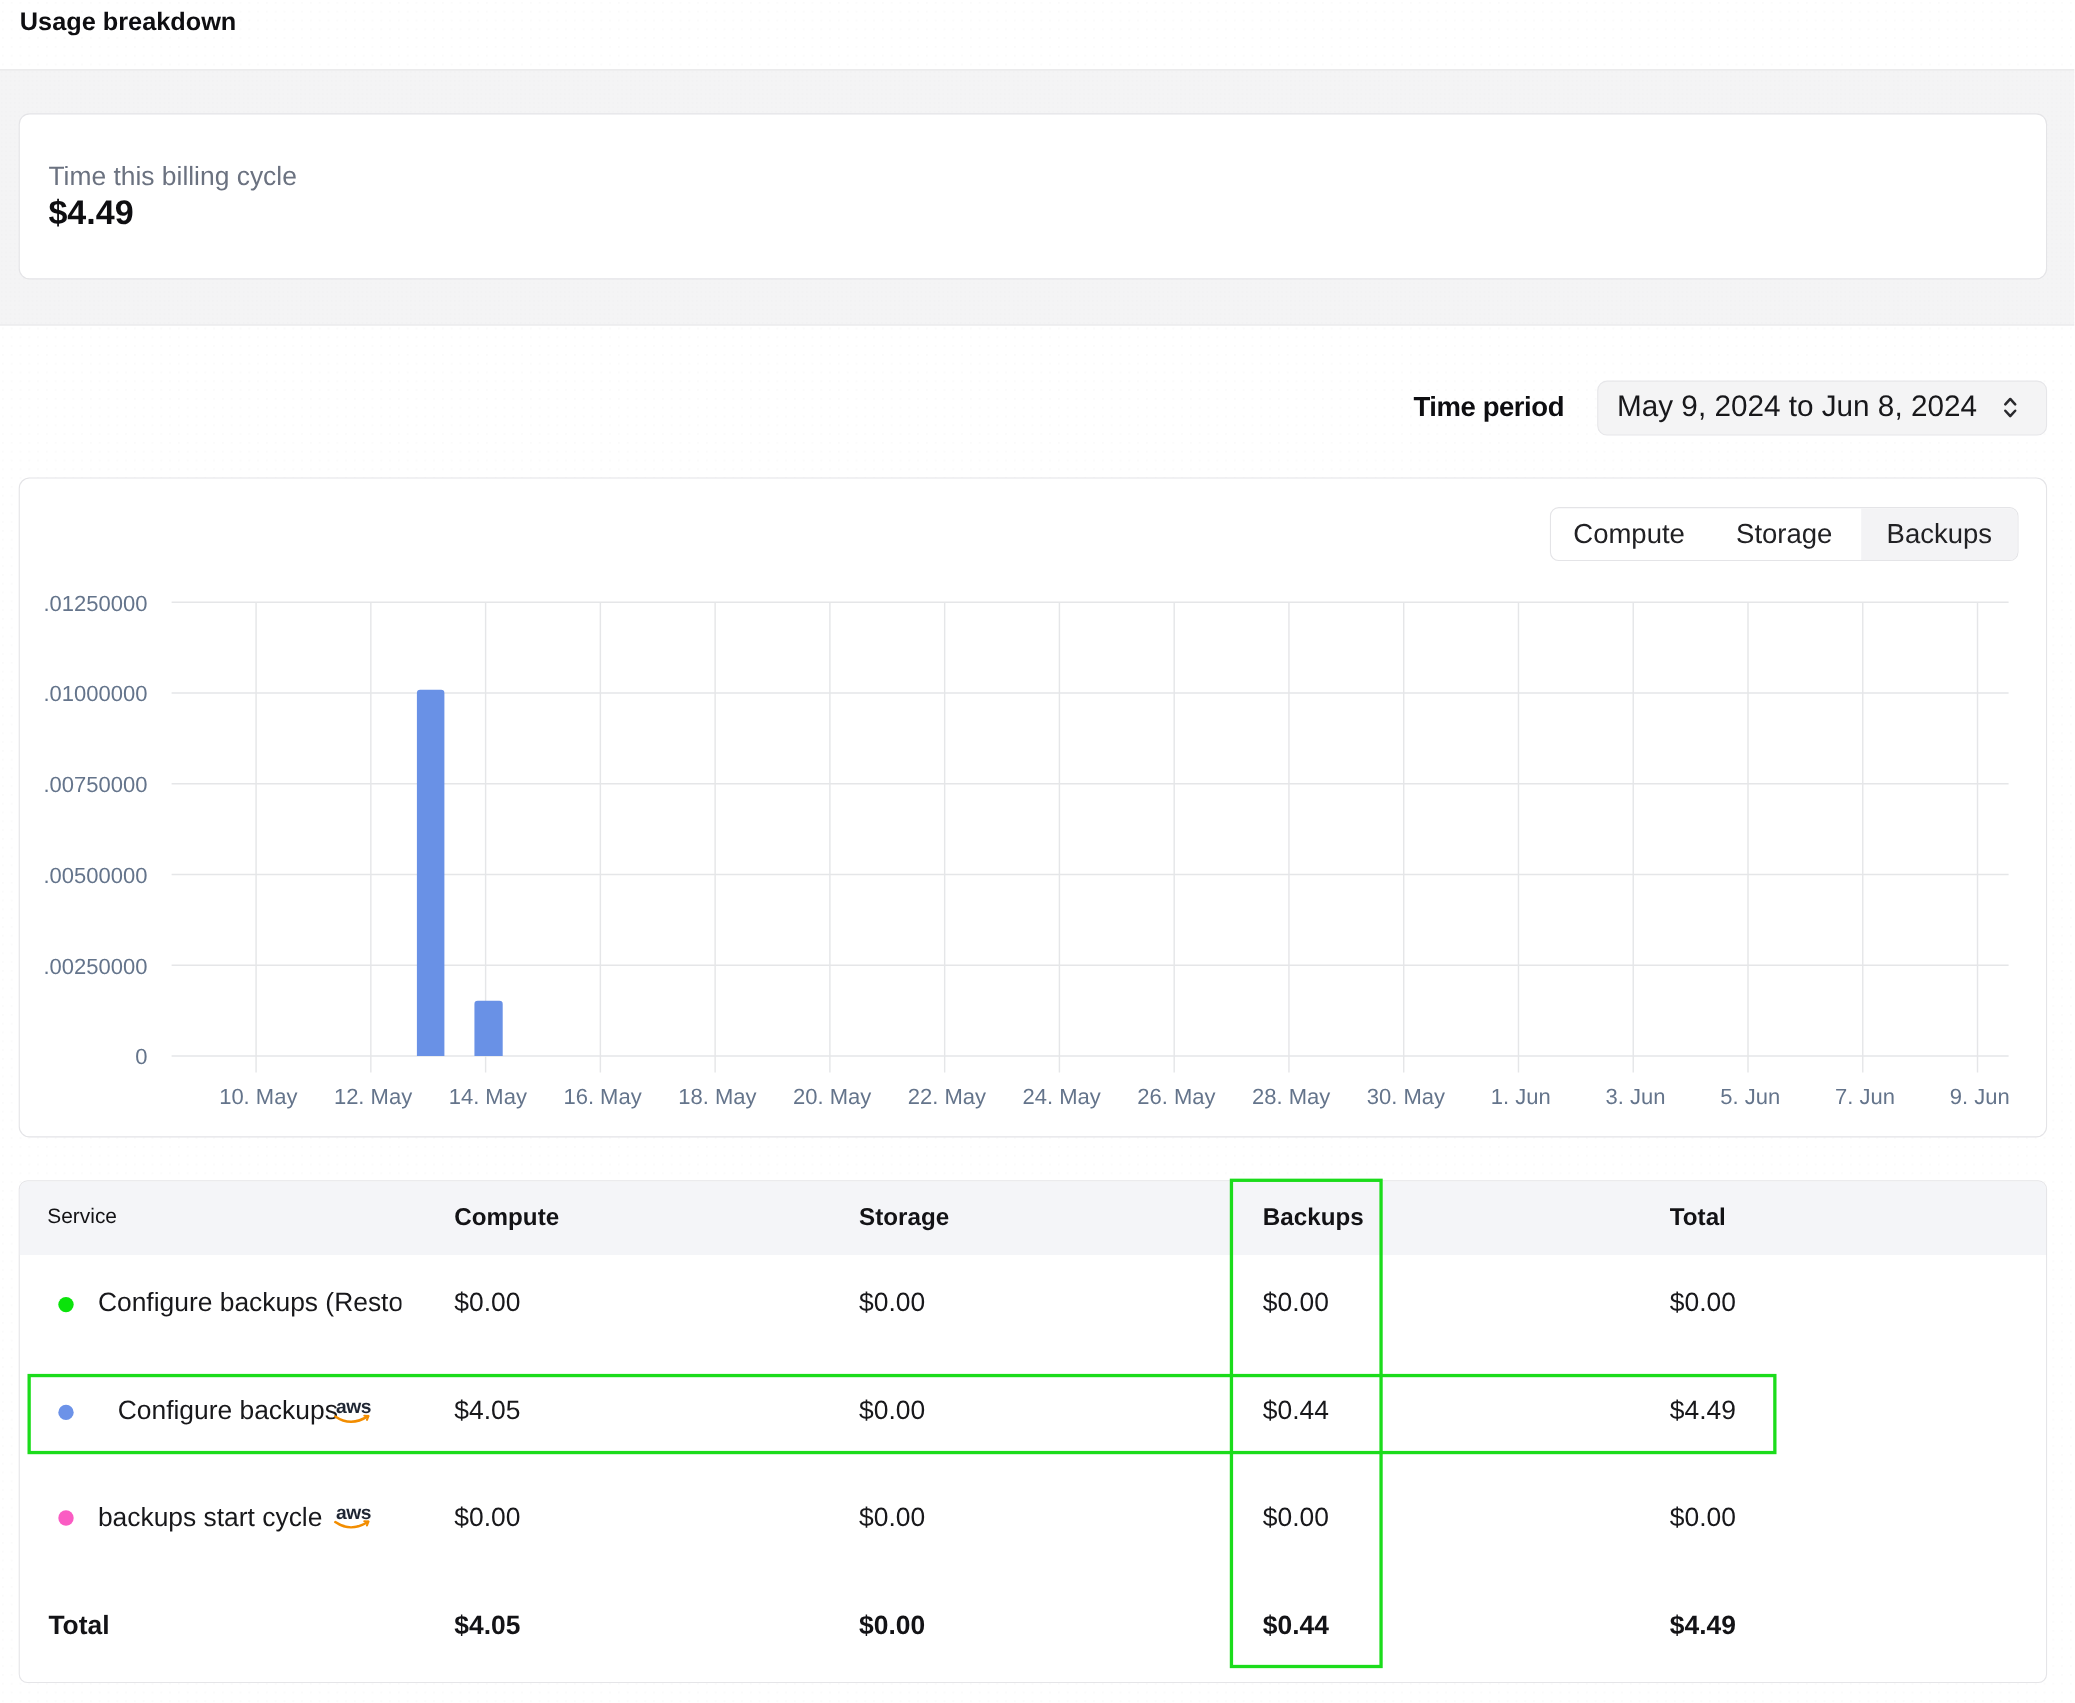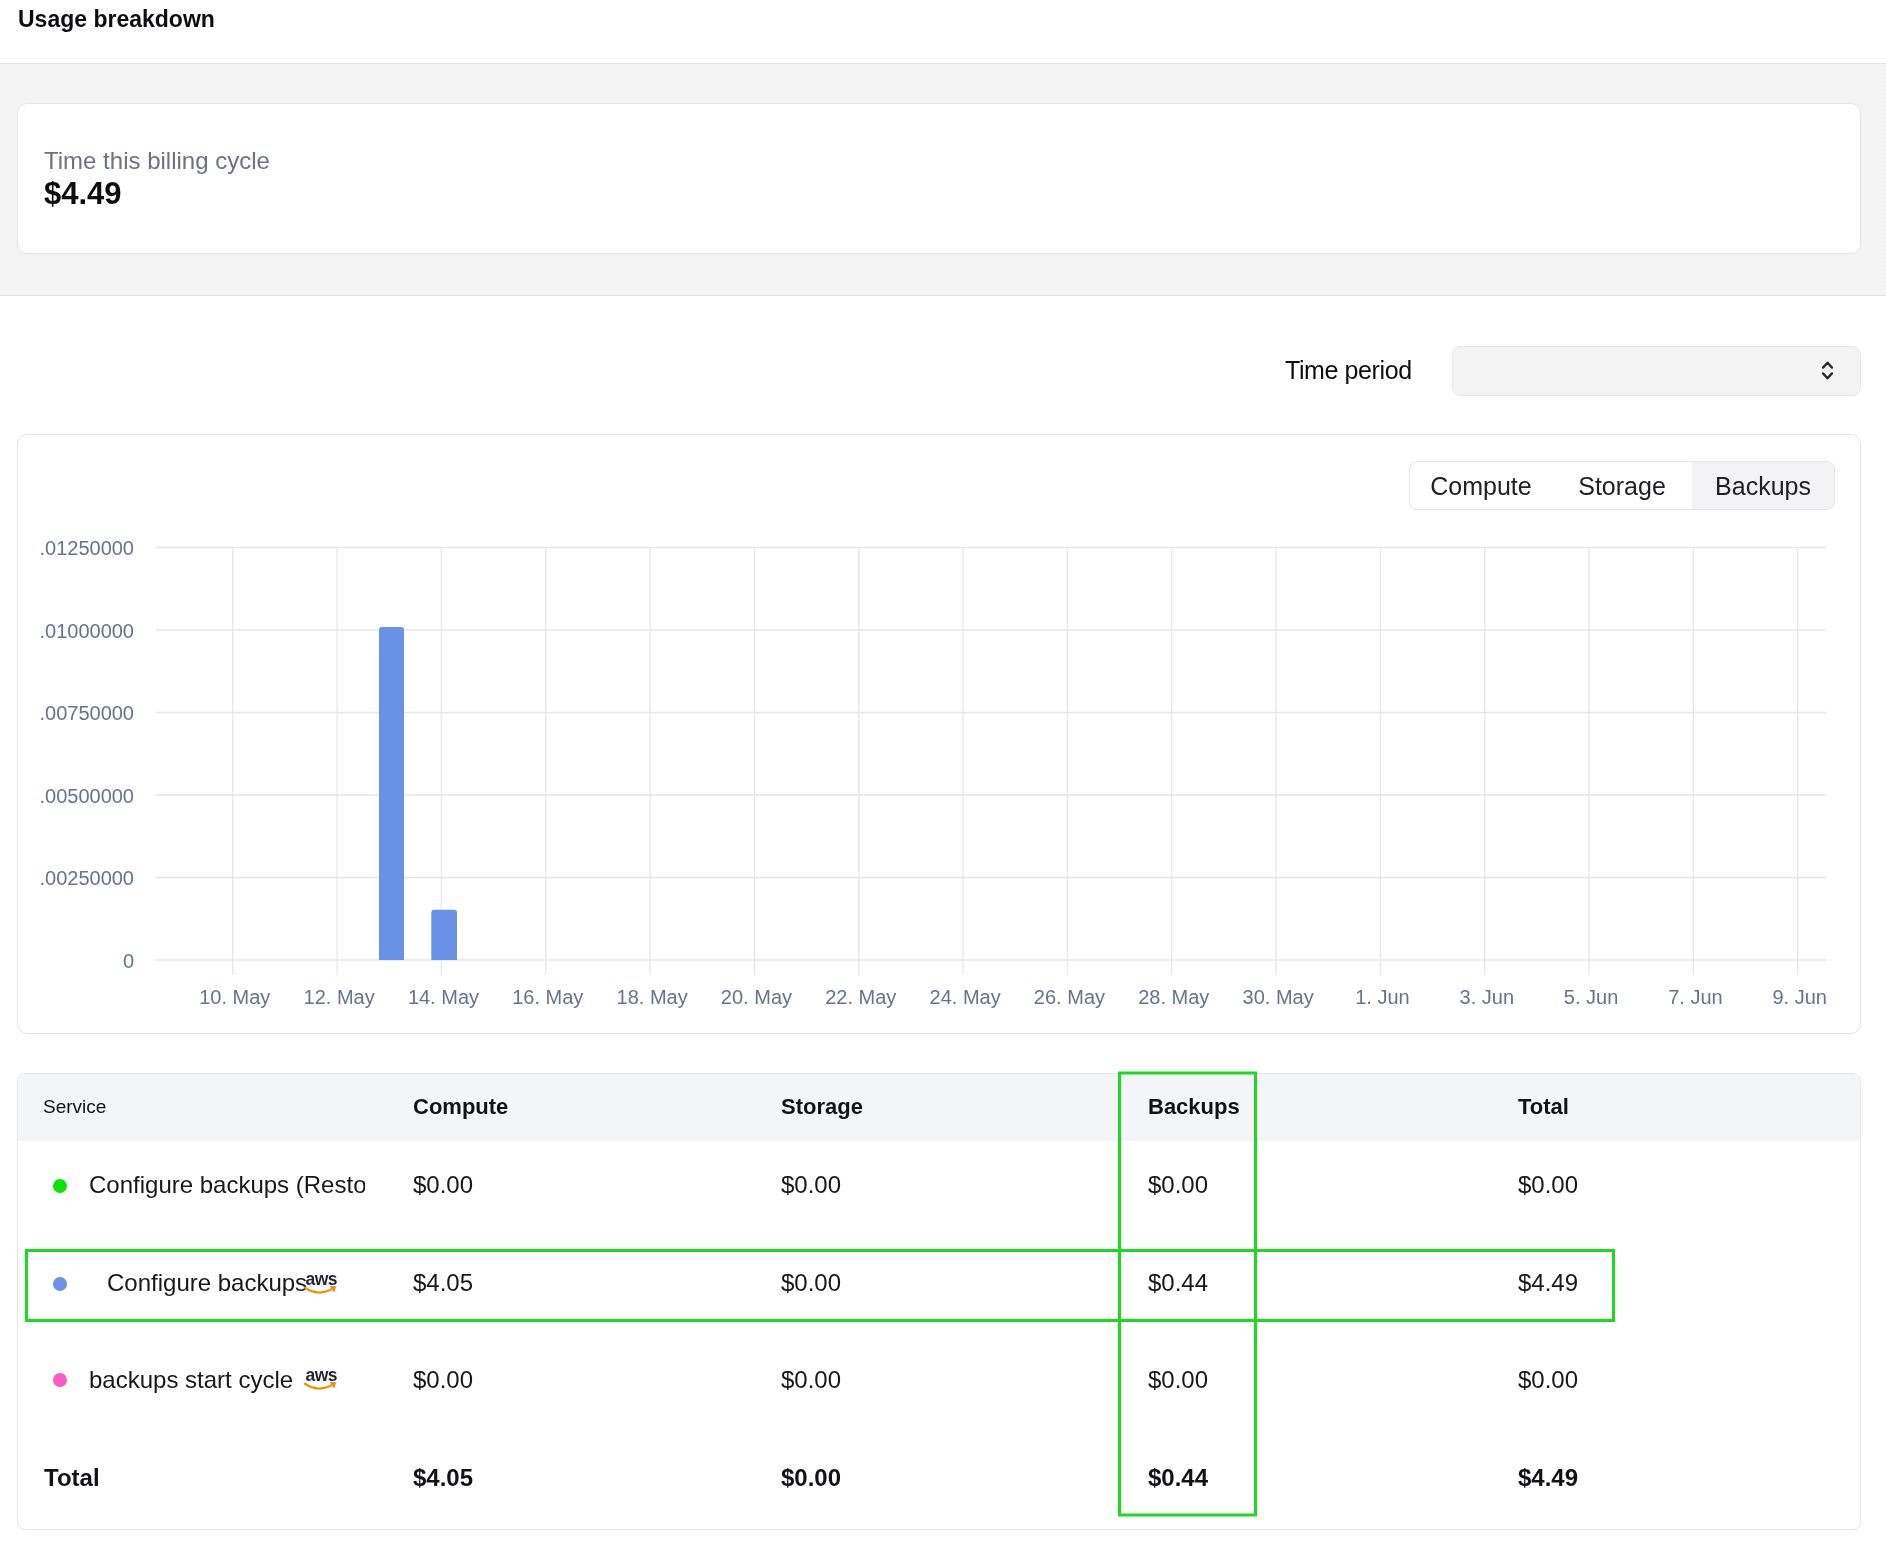--- a/index.html
+++ b/index.html
@@ -27,22 +27,23 @@
     <line y1="295.5" y2="295.5" x1="0" x2="1886" stroke="#e2e2e4" stroke-width="1"></line>
   </svg>
 
   <div class="abs" style="left:18px;top:5px;font-size:23px;line-height:28px;font-weight:700;color:#0e0e11">Usage breakdown</div>
 
   <div class="abs" style="left:17px;top:103px;width:1842px;height:149px;background:#fff;border:1px solid #e4e4e7;border-radius:10px">
     <div class="abs" style="left:26px;top:43px;font-size:24px;line-height:28px;color:#6b7280">Time this billing cycle</div>
     <div class="abs" style="left:26px;top:72px;font-size:31px;line-height:36px;font-weight:700;color:#0e0e11">$4.49</div>
   </div>
 
-  <div class="abs" style="left:1285px;top:352px;font-size:25px;line-height:36px;font-weight:400;letter-spacing:-0.4px;color:#0e0e11">Time period</div>
+  <div class="abs" style="left:1285px;top:352px;font-size:25px;line-height:36px;font-weight:700;letter-spacing:-0.4px;color:#0e0e11">Time period</div>
   <div class="abs" style="left:1452px;top:346px;width:407px;height:48px;background:#f4f4f5;border:1px solid #e6e6e9;border-radius:9px"></div>
+  <div class="abs" style="left:1470px;top:351px;font-size:27px;line-height:36px;color:#18181b">May 9, 2024 to Jun 8, 2024</div>
 
   <div class="abs" style="left:17px;top:434px;width:1842px;height:598px;background:#fff;border:1px solid #e4e4e7;border-radius:10px"></div>
 
   <div class="abs" style="left:1409px;top:461px;width:424px;height:47px;border:1px solid #e4e4e7;border-radius:8px;background:#fff">
     <div class="abs" style="left:282px;top:0;width:142px;height:47px;background:#f3f3f5;border-radius:0 7px 7px 0"></div>
     <div class="abs" style="left:0;top:0;width:142px;height:47px;font-size:25px;line-height:49px;text-align:center;color:#212124">Compute</div>
     <div class="abs" style="left:141px;top:0;width:142px;height:47px;font-size:25px;line-height:49px;text-align:center;color:#212124">Storage</div>
     <div class="abs" style="left:282px;top:0;width:142px;height:47px;font-size:25px;line-height:49px;text-align:center;color:#212124">Backups</div>
   </div>
 

